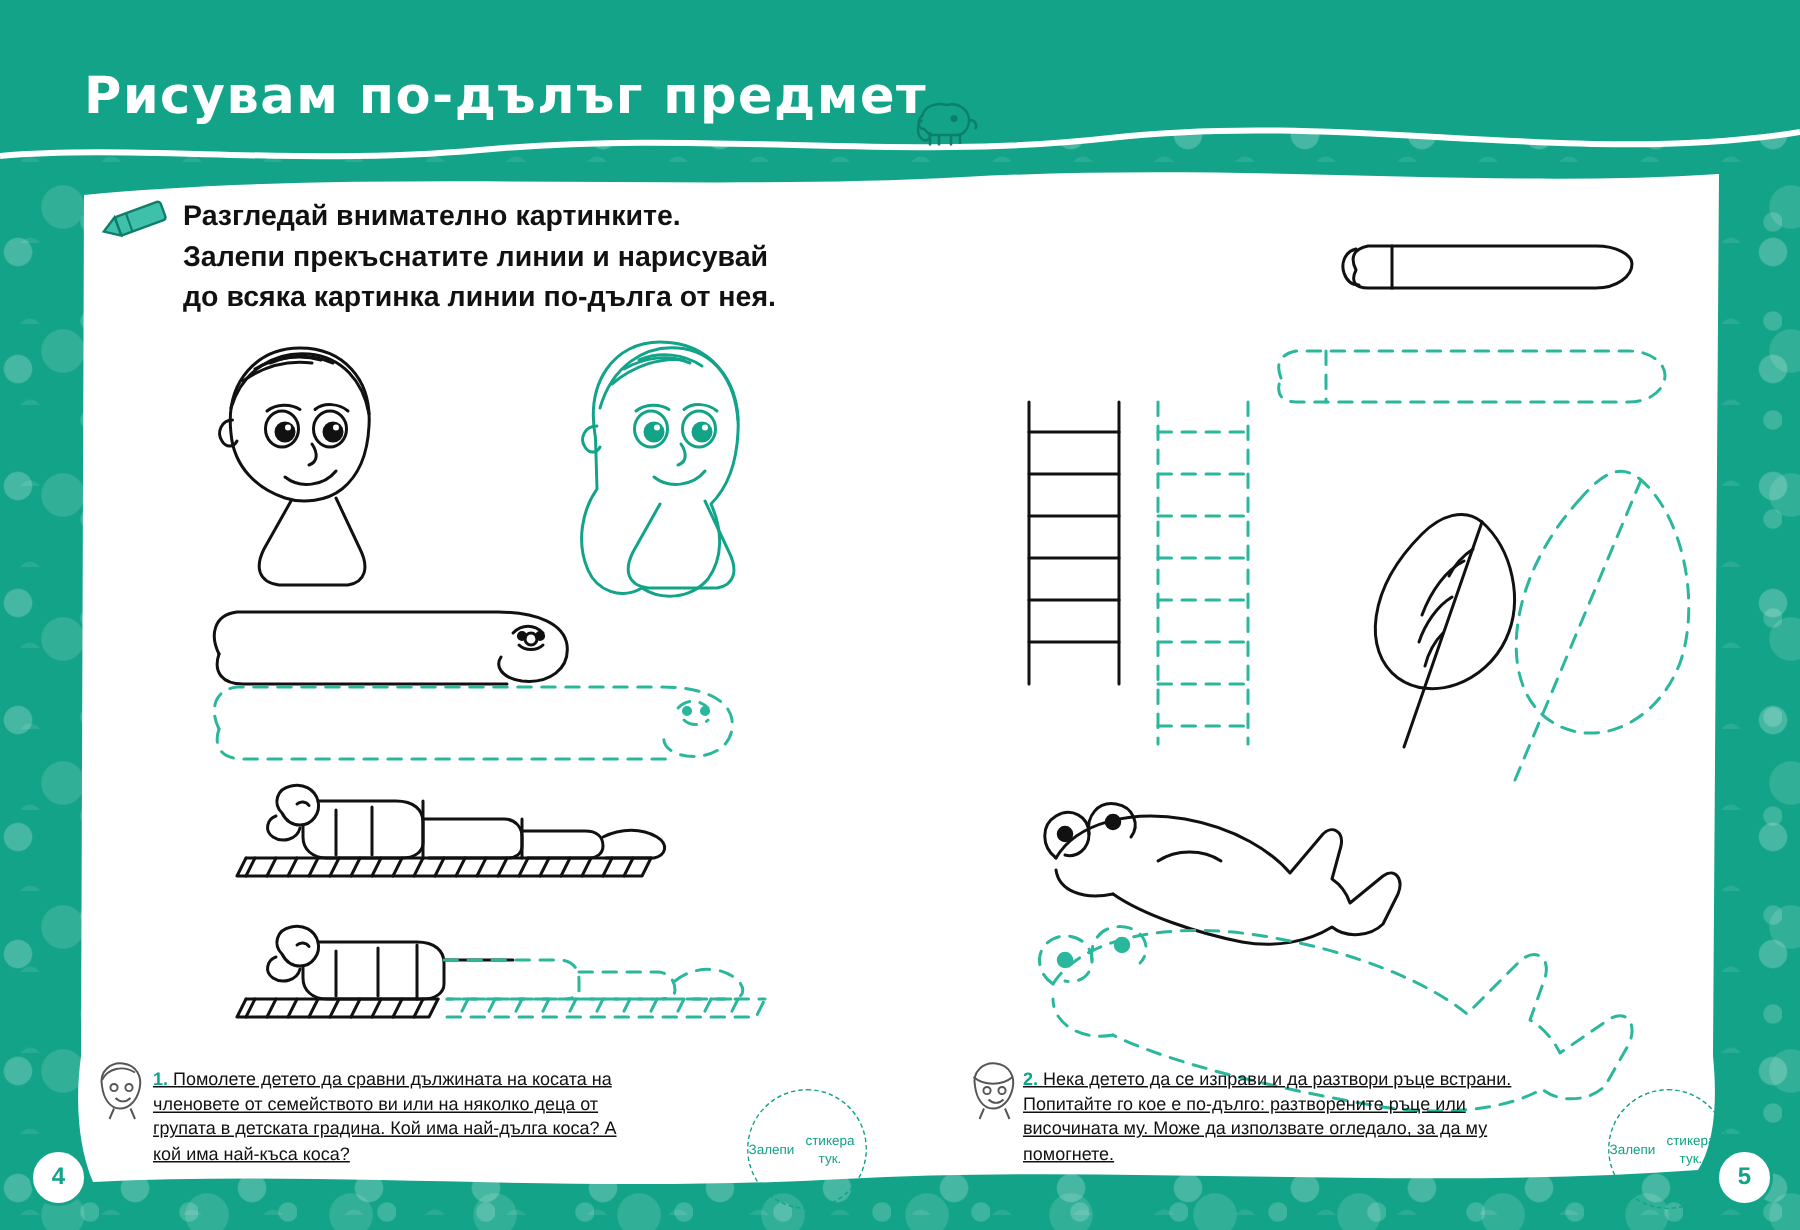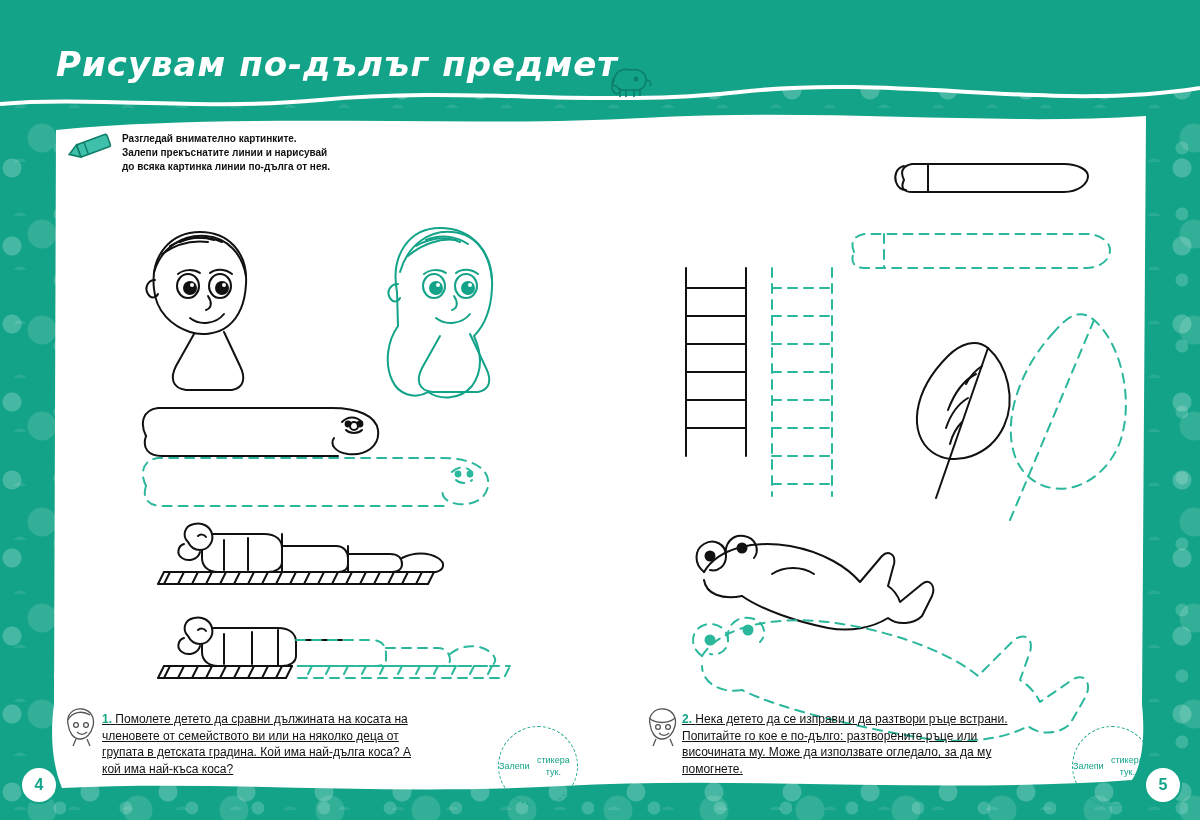--- a/index.html
+++ b/index.html
@@ -28,21 +28,20 @@
       radial-gradient(circle at 60px 16px, rgba(255,255,255,0.18) 6px, transparent 7px),
       radial-gradient(circle at 20px 58px, rgba(255,255,255,0.10) 7px, transparent 8px);
     background-size: 78px 78px, 96px 96px, 66px 66px, 54px 54px;
   }
   
   .banner {
     position: absolute;
     top: 0; left: 0;
     width: 1200px;
     height: 118px;
-    font-style: italic;
   }
   .banner svg { display: block; }
   .banner-title {
     position: absolute;
     left: 56px;
     top: 44px;
     font-size: 34px;
     font-weight: bold;
     color: #ffffff;
     letter-spacing: 1px;
@@ -75,21 +74,21 @@
     left: 22px;
     top: 22px;
     width: 54px;
     height: 42px;
   }
   .instructions {
     position: absolute;
     left: 80px;
     top: 28px;
     width: 420px;
-    font-size: 10px;
+    font-size: 19px;
     font-weight: bold;
     line-height: 1.42;
     color: #111111;
   }
   .instructions div { white-space: nowrap; }
 
   
   .art {
     position: absolute;
     left: 0; top: 0;

